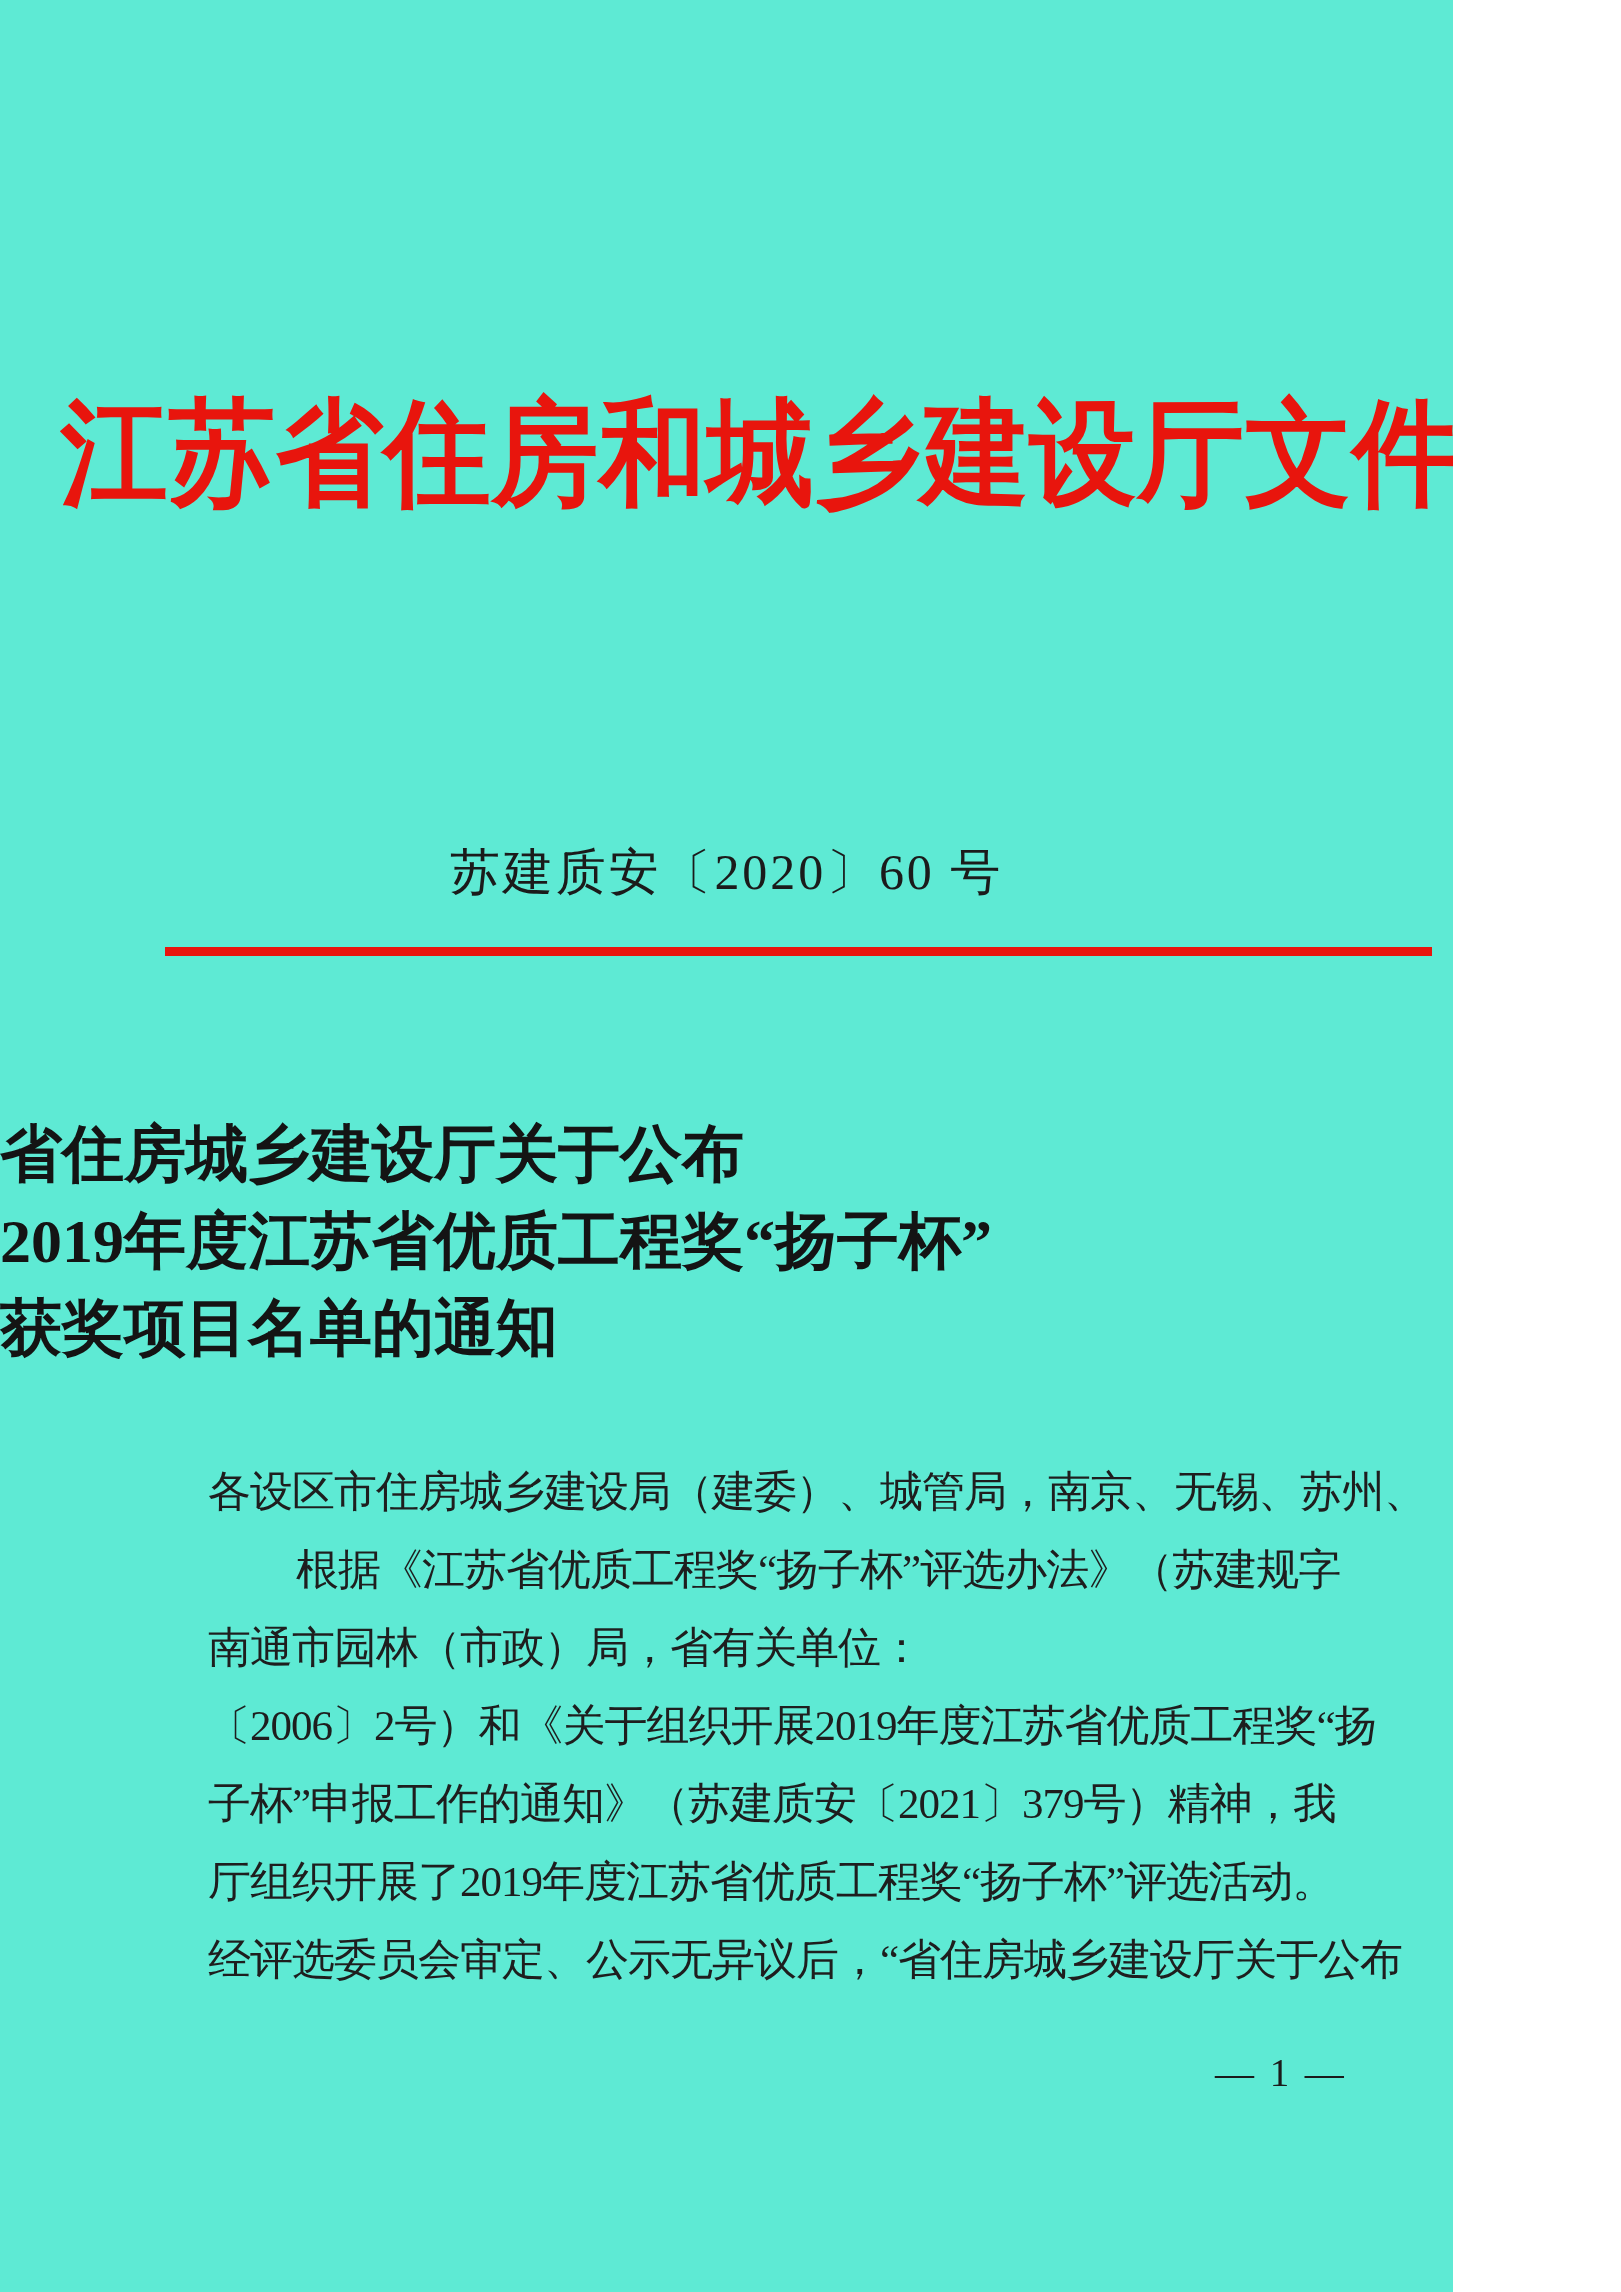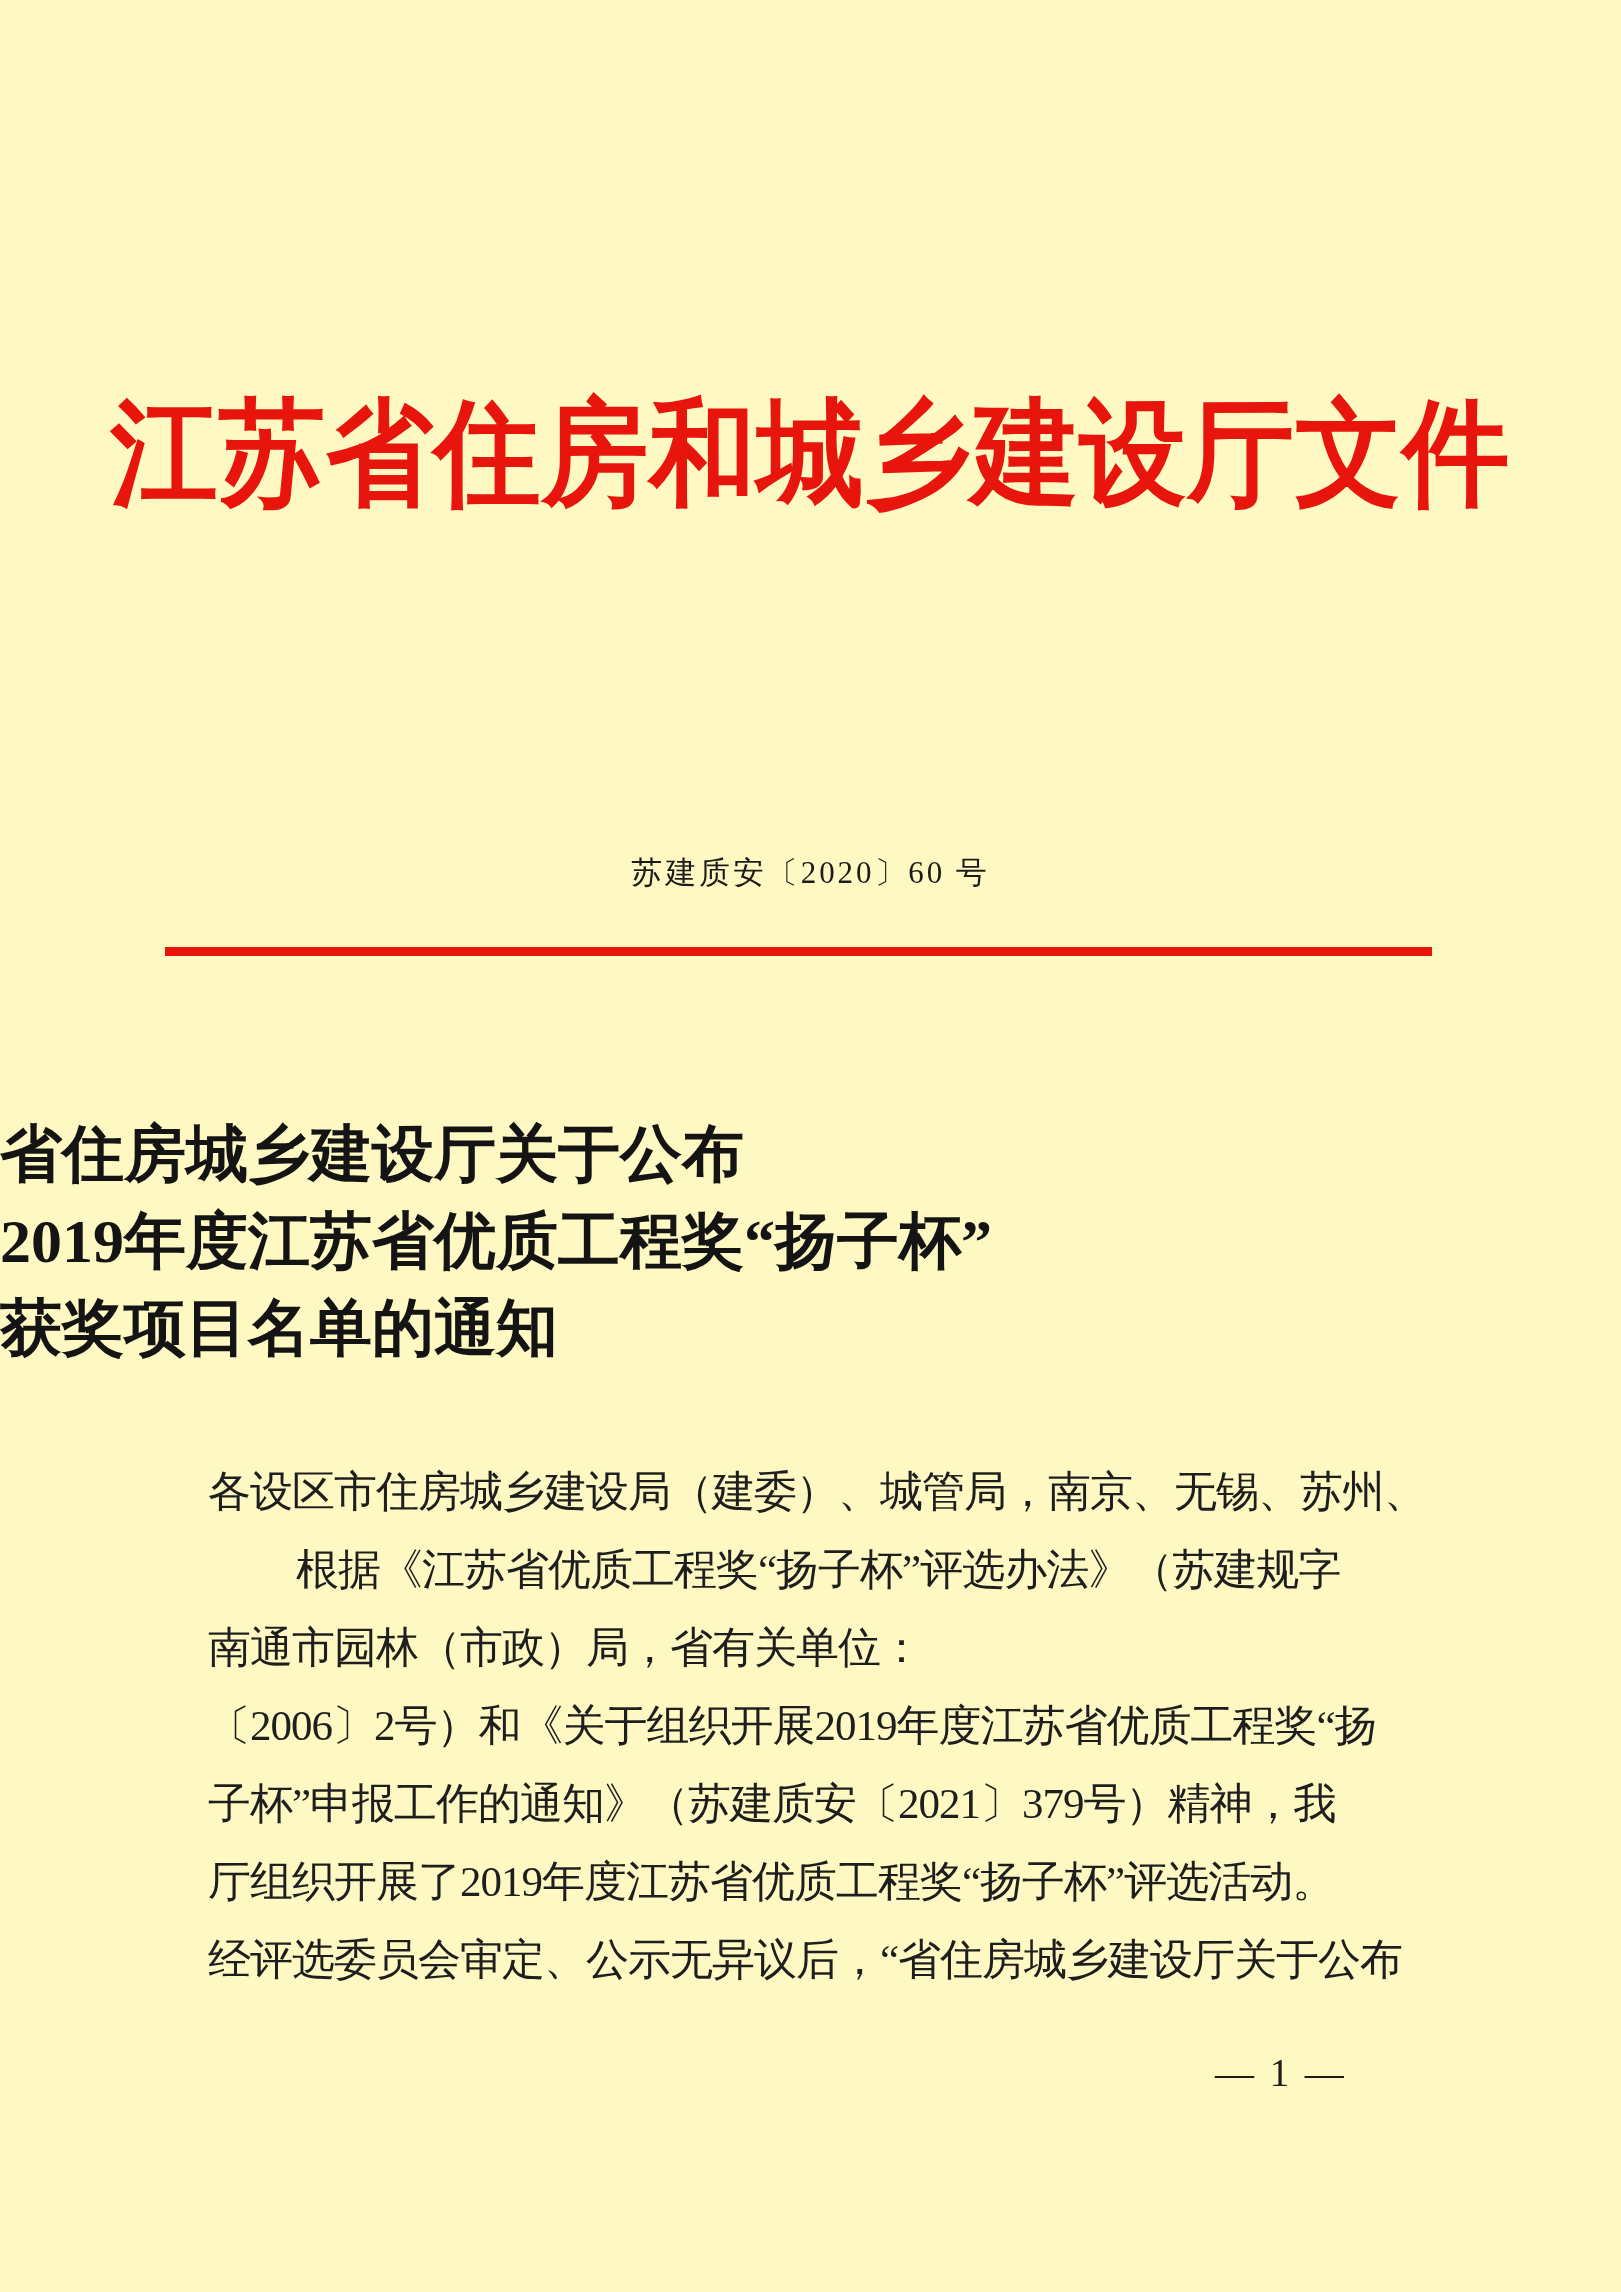--- a/index.html
+++ b/index.html
@@ -2,23 +2,23 @@
 <html><head>
 <meta charset="utf-8">
 <style>
   html, body {
     margin: 0;
     padding: 0;
     background: #ffffff;
   }
   .page {
     position: relative;
-    width: 1621px;
+    width: 1453px;
     height: 2293px;
-    background: #fef9c3;
+    background: #5eead4;
     overflow: hidden;
     font-family: "Liberation Serif", "DejaVu Serif", serif;
   }
   
   .header-title {
     position: absolute;
     top: 380px;
     left: 0;
     width: 100%;
     text-align: center;
@@ -34,21 +34,21 @@
     transform-origin: center;
     letter-spacing: 1px;
   }
   
   .doc-number {
     position: absolute;
     top: 841px;
     left: 0;
     width: 100%;
     text-align: center;
-    font-size: 31px;
+    font-size: 50px;
     line-height: 63px;
     color: #1b1b1b;
     letter-spacing: 2.9px;
     white-space: nowrap;
   }
   
   .red-line {
     position: absolute;
     top: 947px;
     left: 165px;

